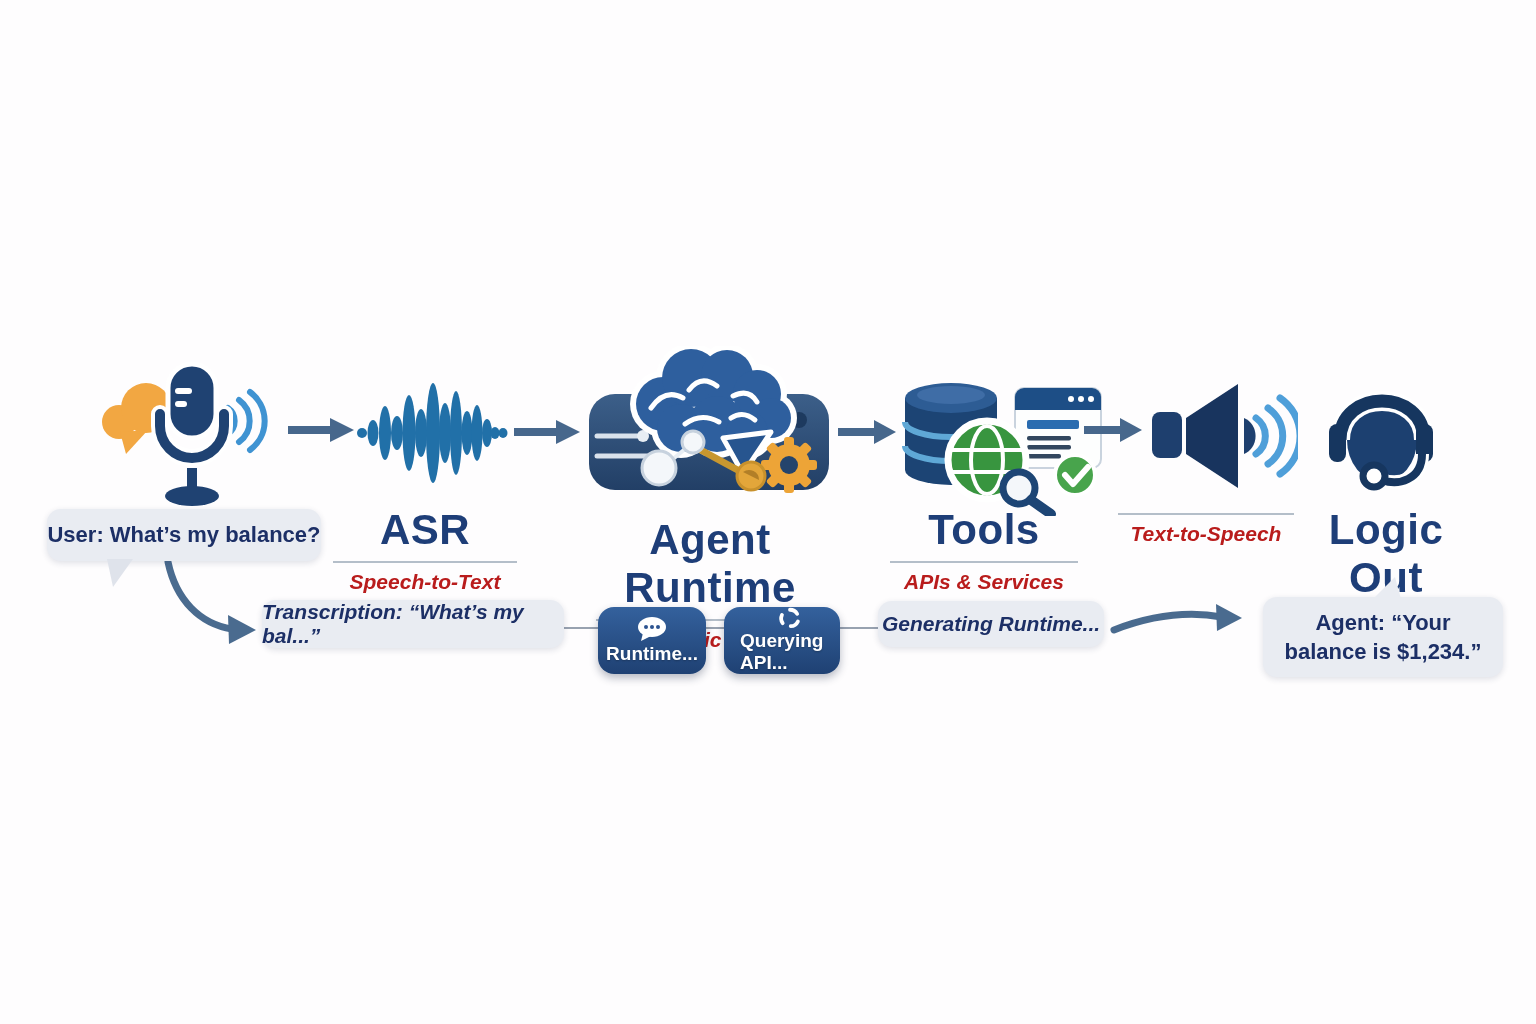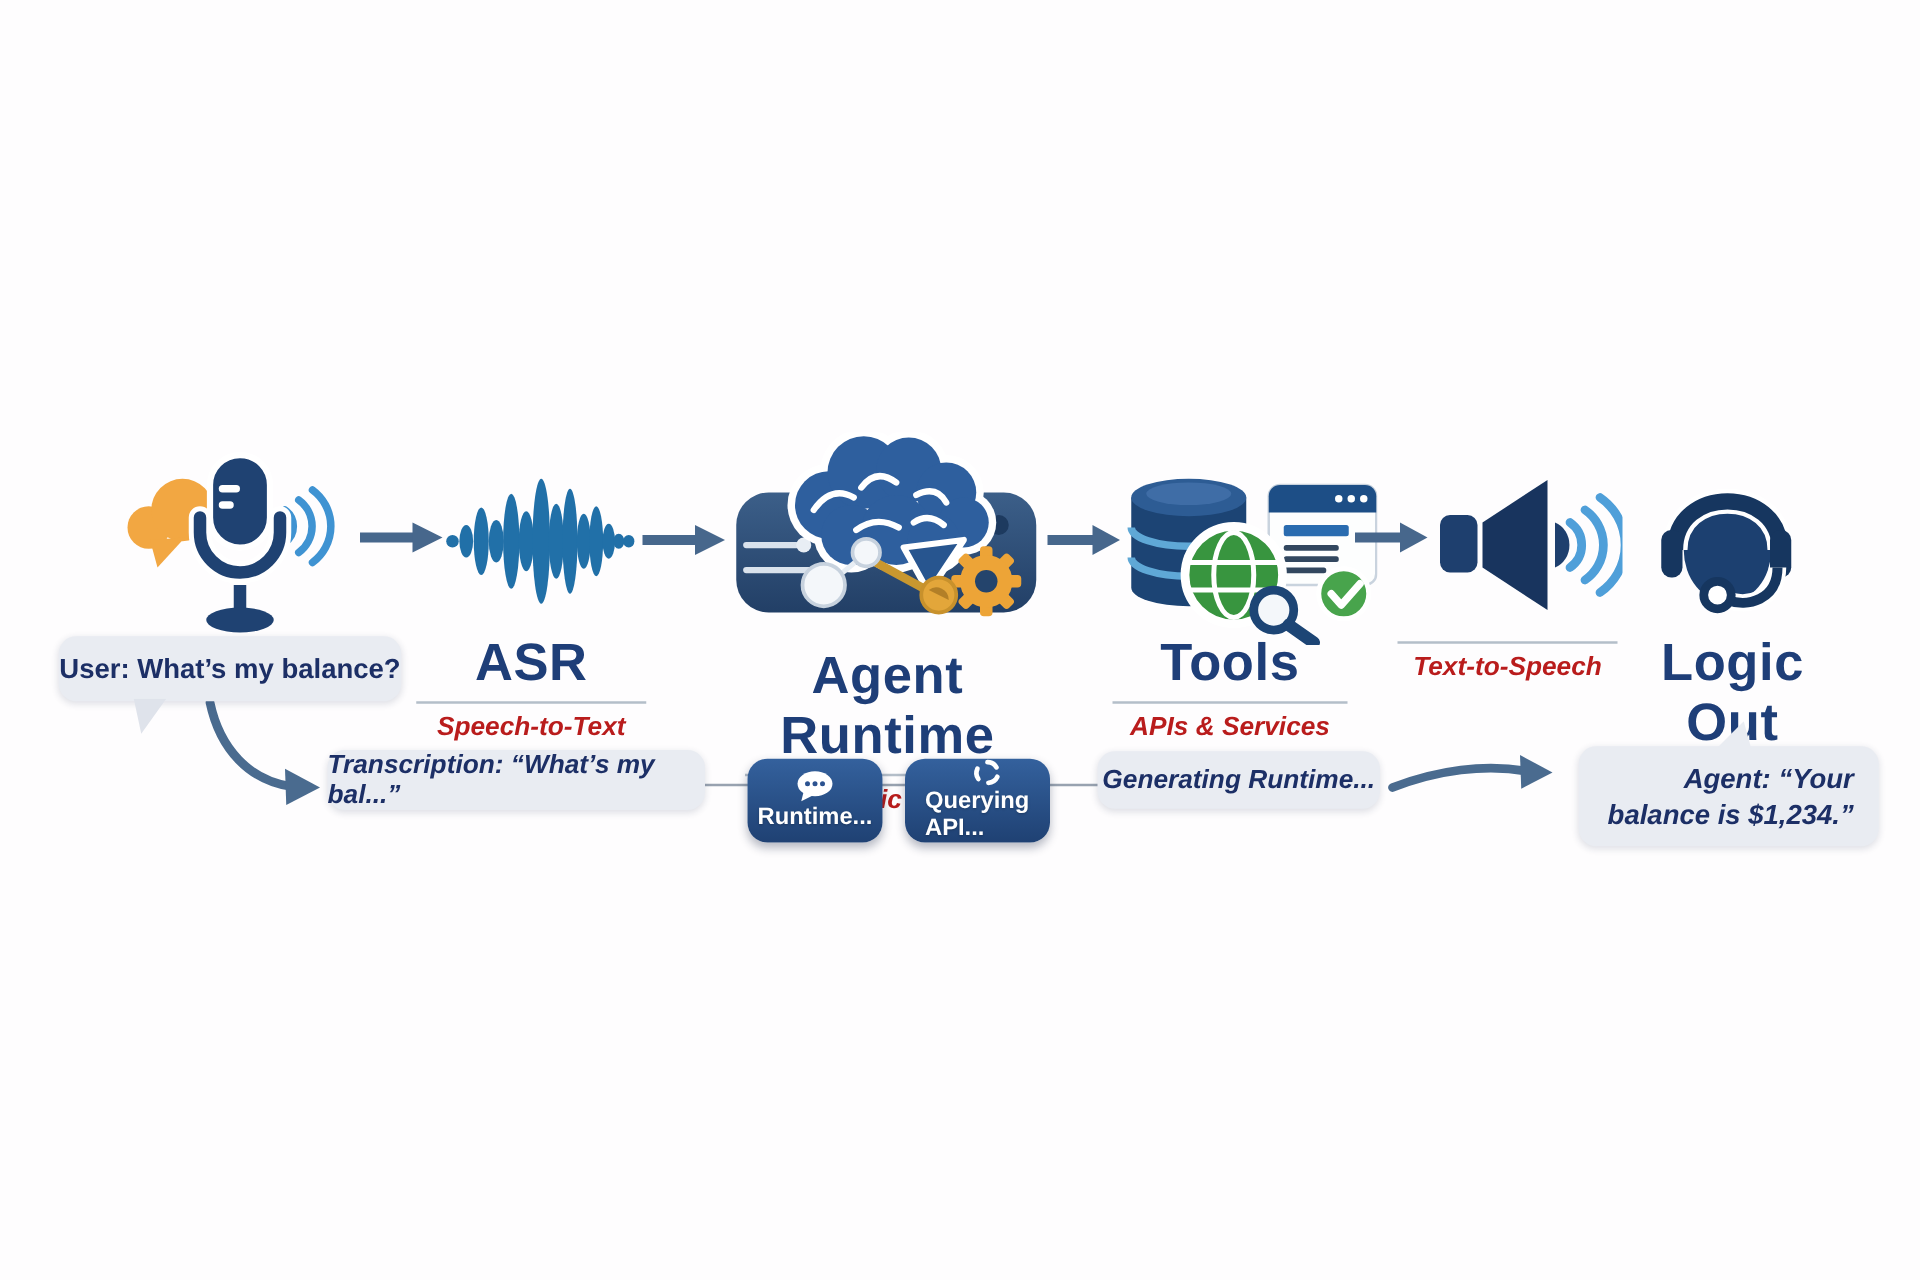--- a/index.html
+++ b/index.html
@@ -337,18 +337,18 @@
   <span>Generating Runtime...</span>
 </div>
 
 <div class="abs" style="left:1108px; top:598px; z-index:2;">
   <svg width="136" height="46" viewBox="0 0 136 46">
     <path d="M6,32 C42,18 80,13 114,19" fill="none" stroke="#4a6b8f" stroke-width="7" stroke-linecap="round"></path>
     <polygon points="108,6 134,20 109,33" fill="#4a6b8f"></polygon>
   </svg>
 </div>
 
-<div class="bubble" style="left:1263px; top:597px; width:240px; height:80px; justify-content:flex-start; padding:10px 20px; text-align:right; line-height:1.32;font-style:italic;">
+<div class="bubble" style="left:1263px; top:597px; width:240px; height:80px; justify-content:flex-start; padding:10px 20px; text-align:center; line-height:1.32;">
   <svg class="tail" style="left:110px; top:-20px;" width="30" height="22" viewBox="0 0 30 22">
     <polygon points="0,22 28,22 22,0" fill="#e9ecf2"></polygon>
   </svg>
   <span>Agent: “Your balance is $1,234.”</span>
 </div>
 
 </body></html>

